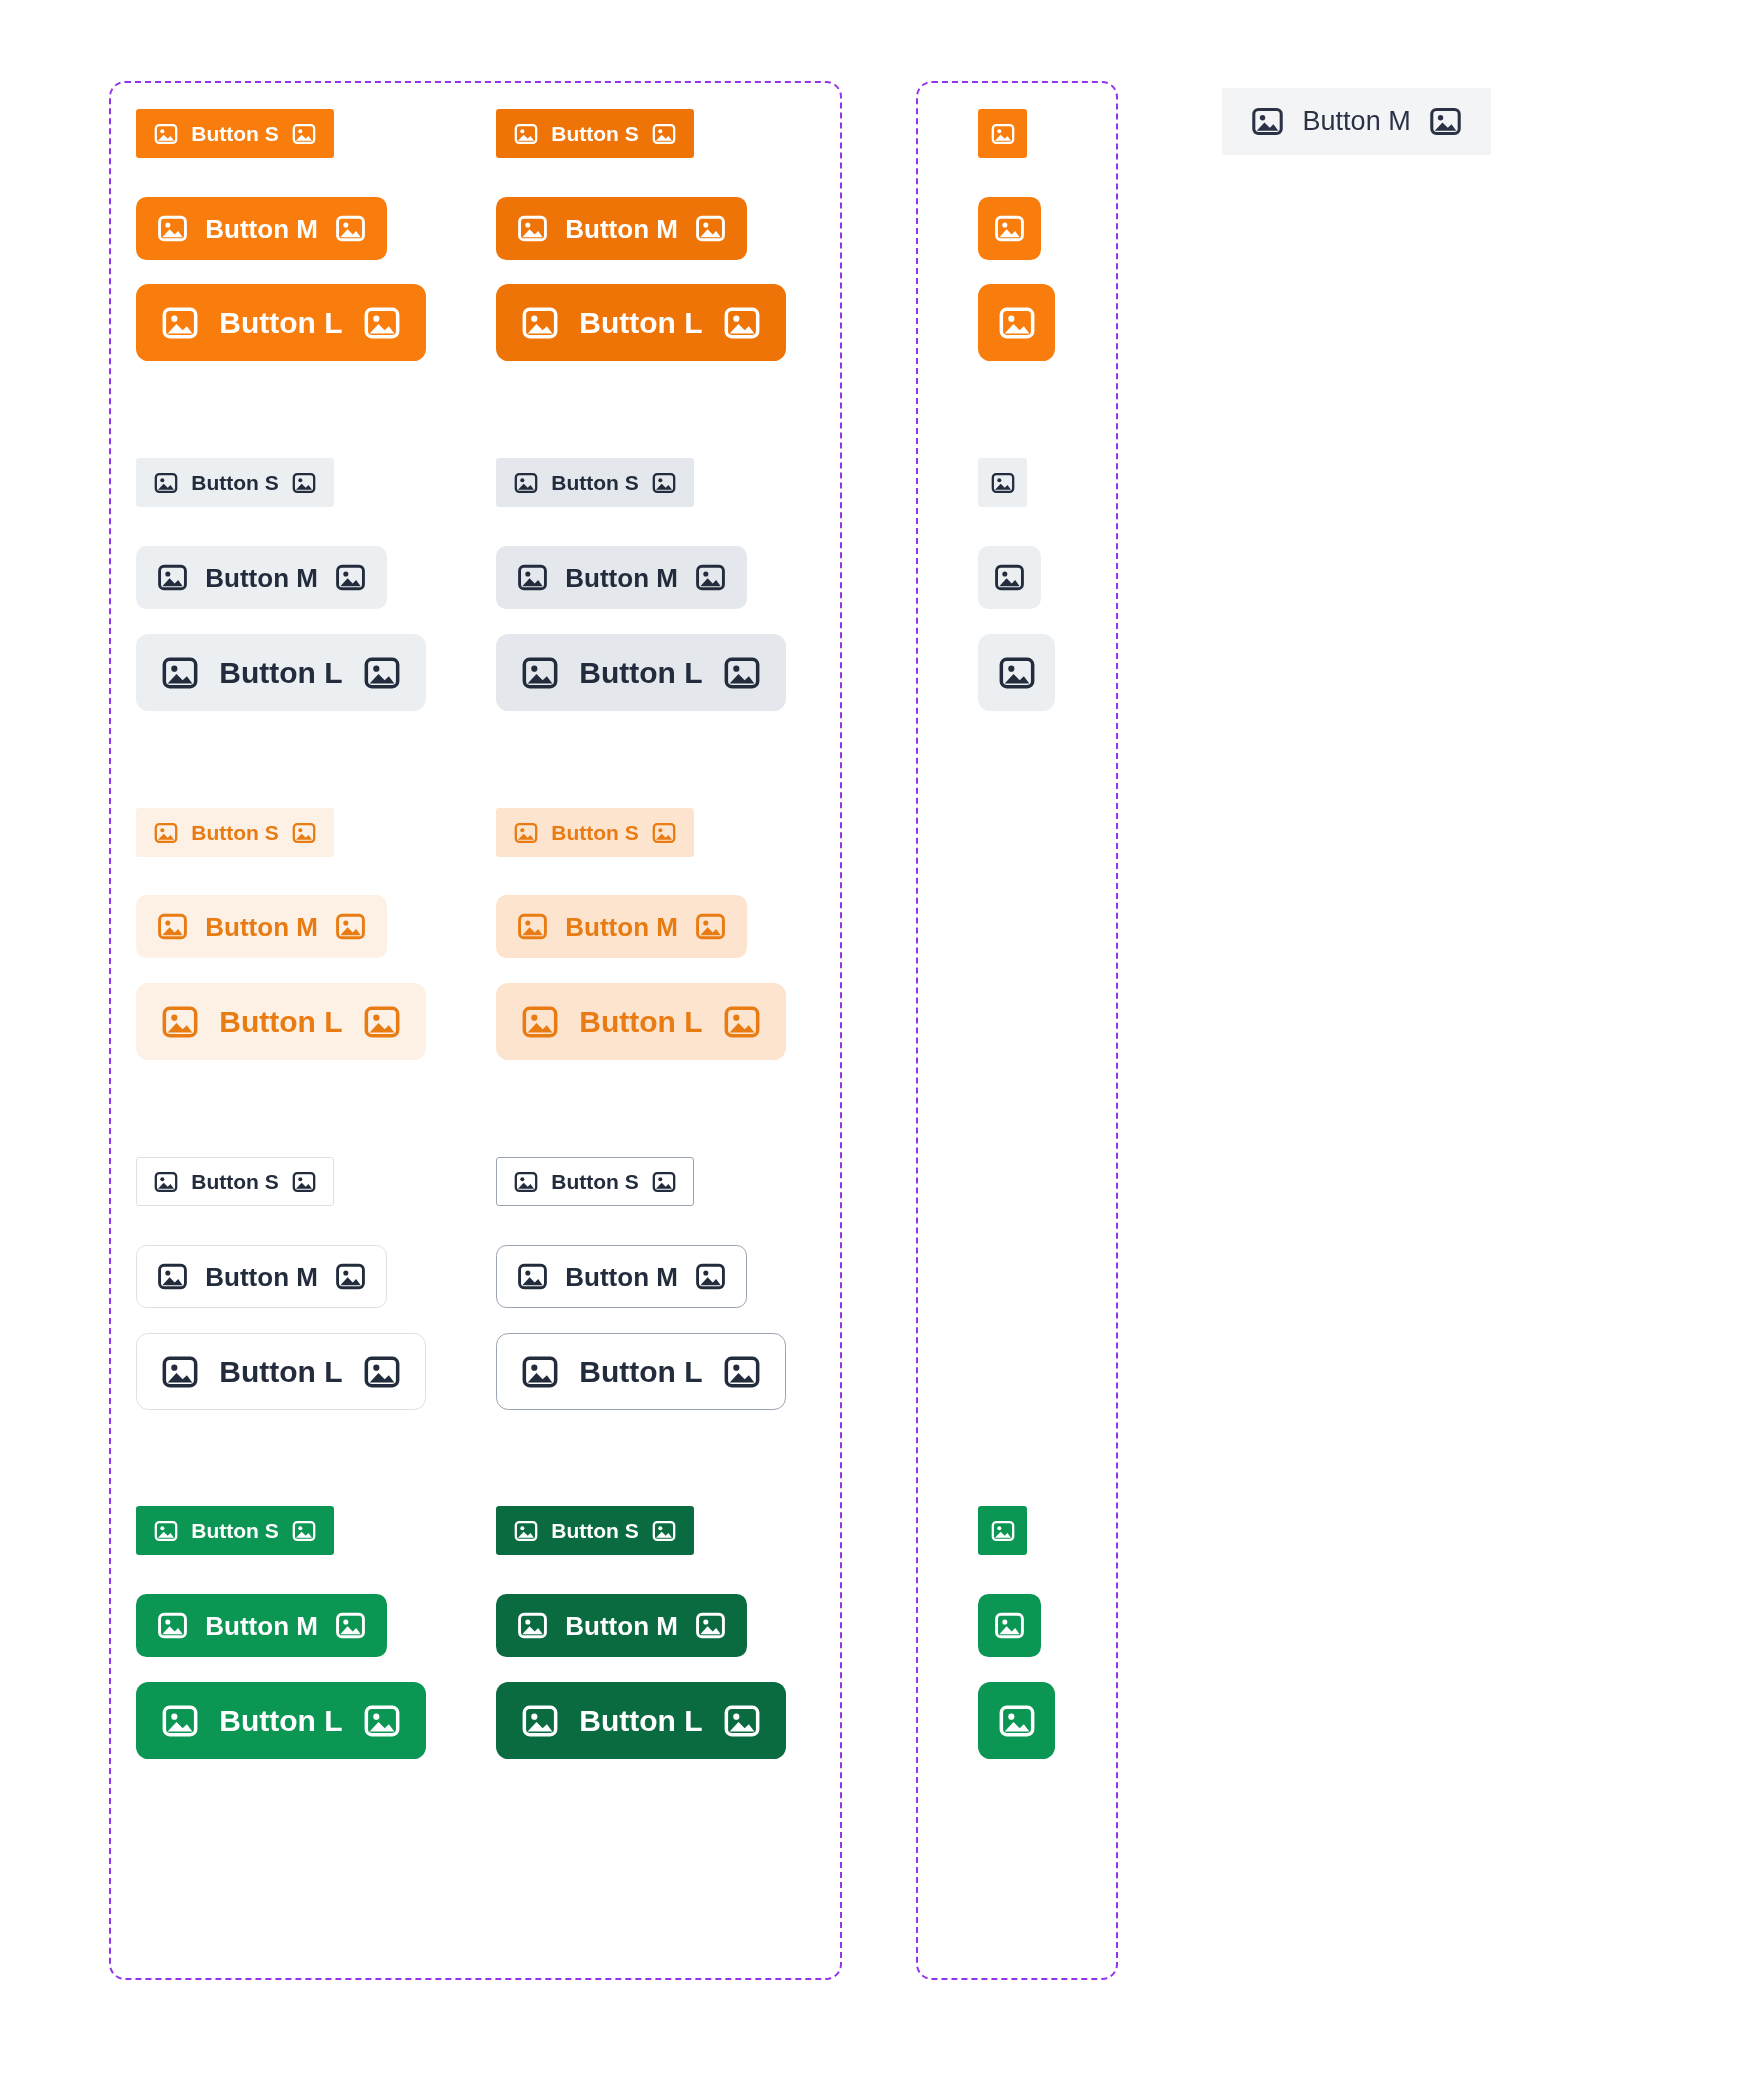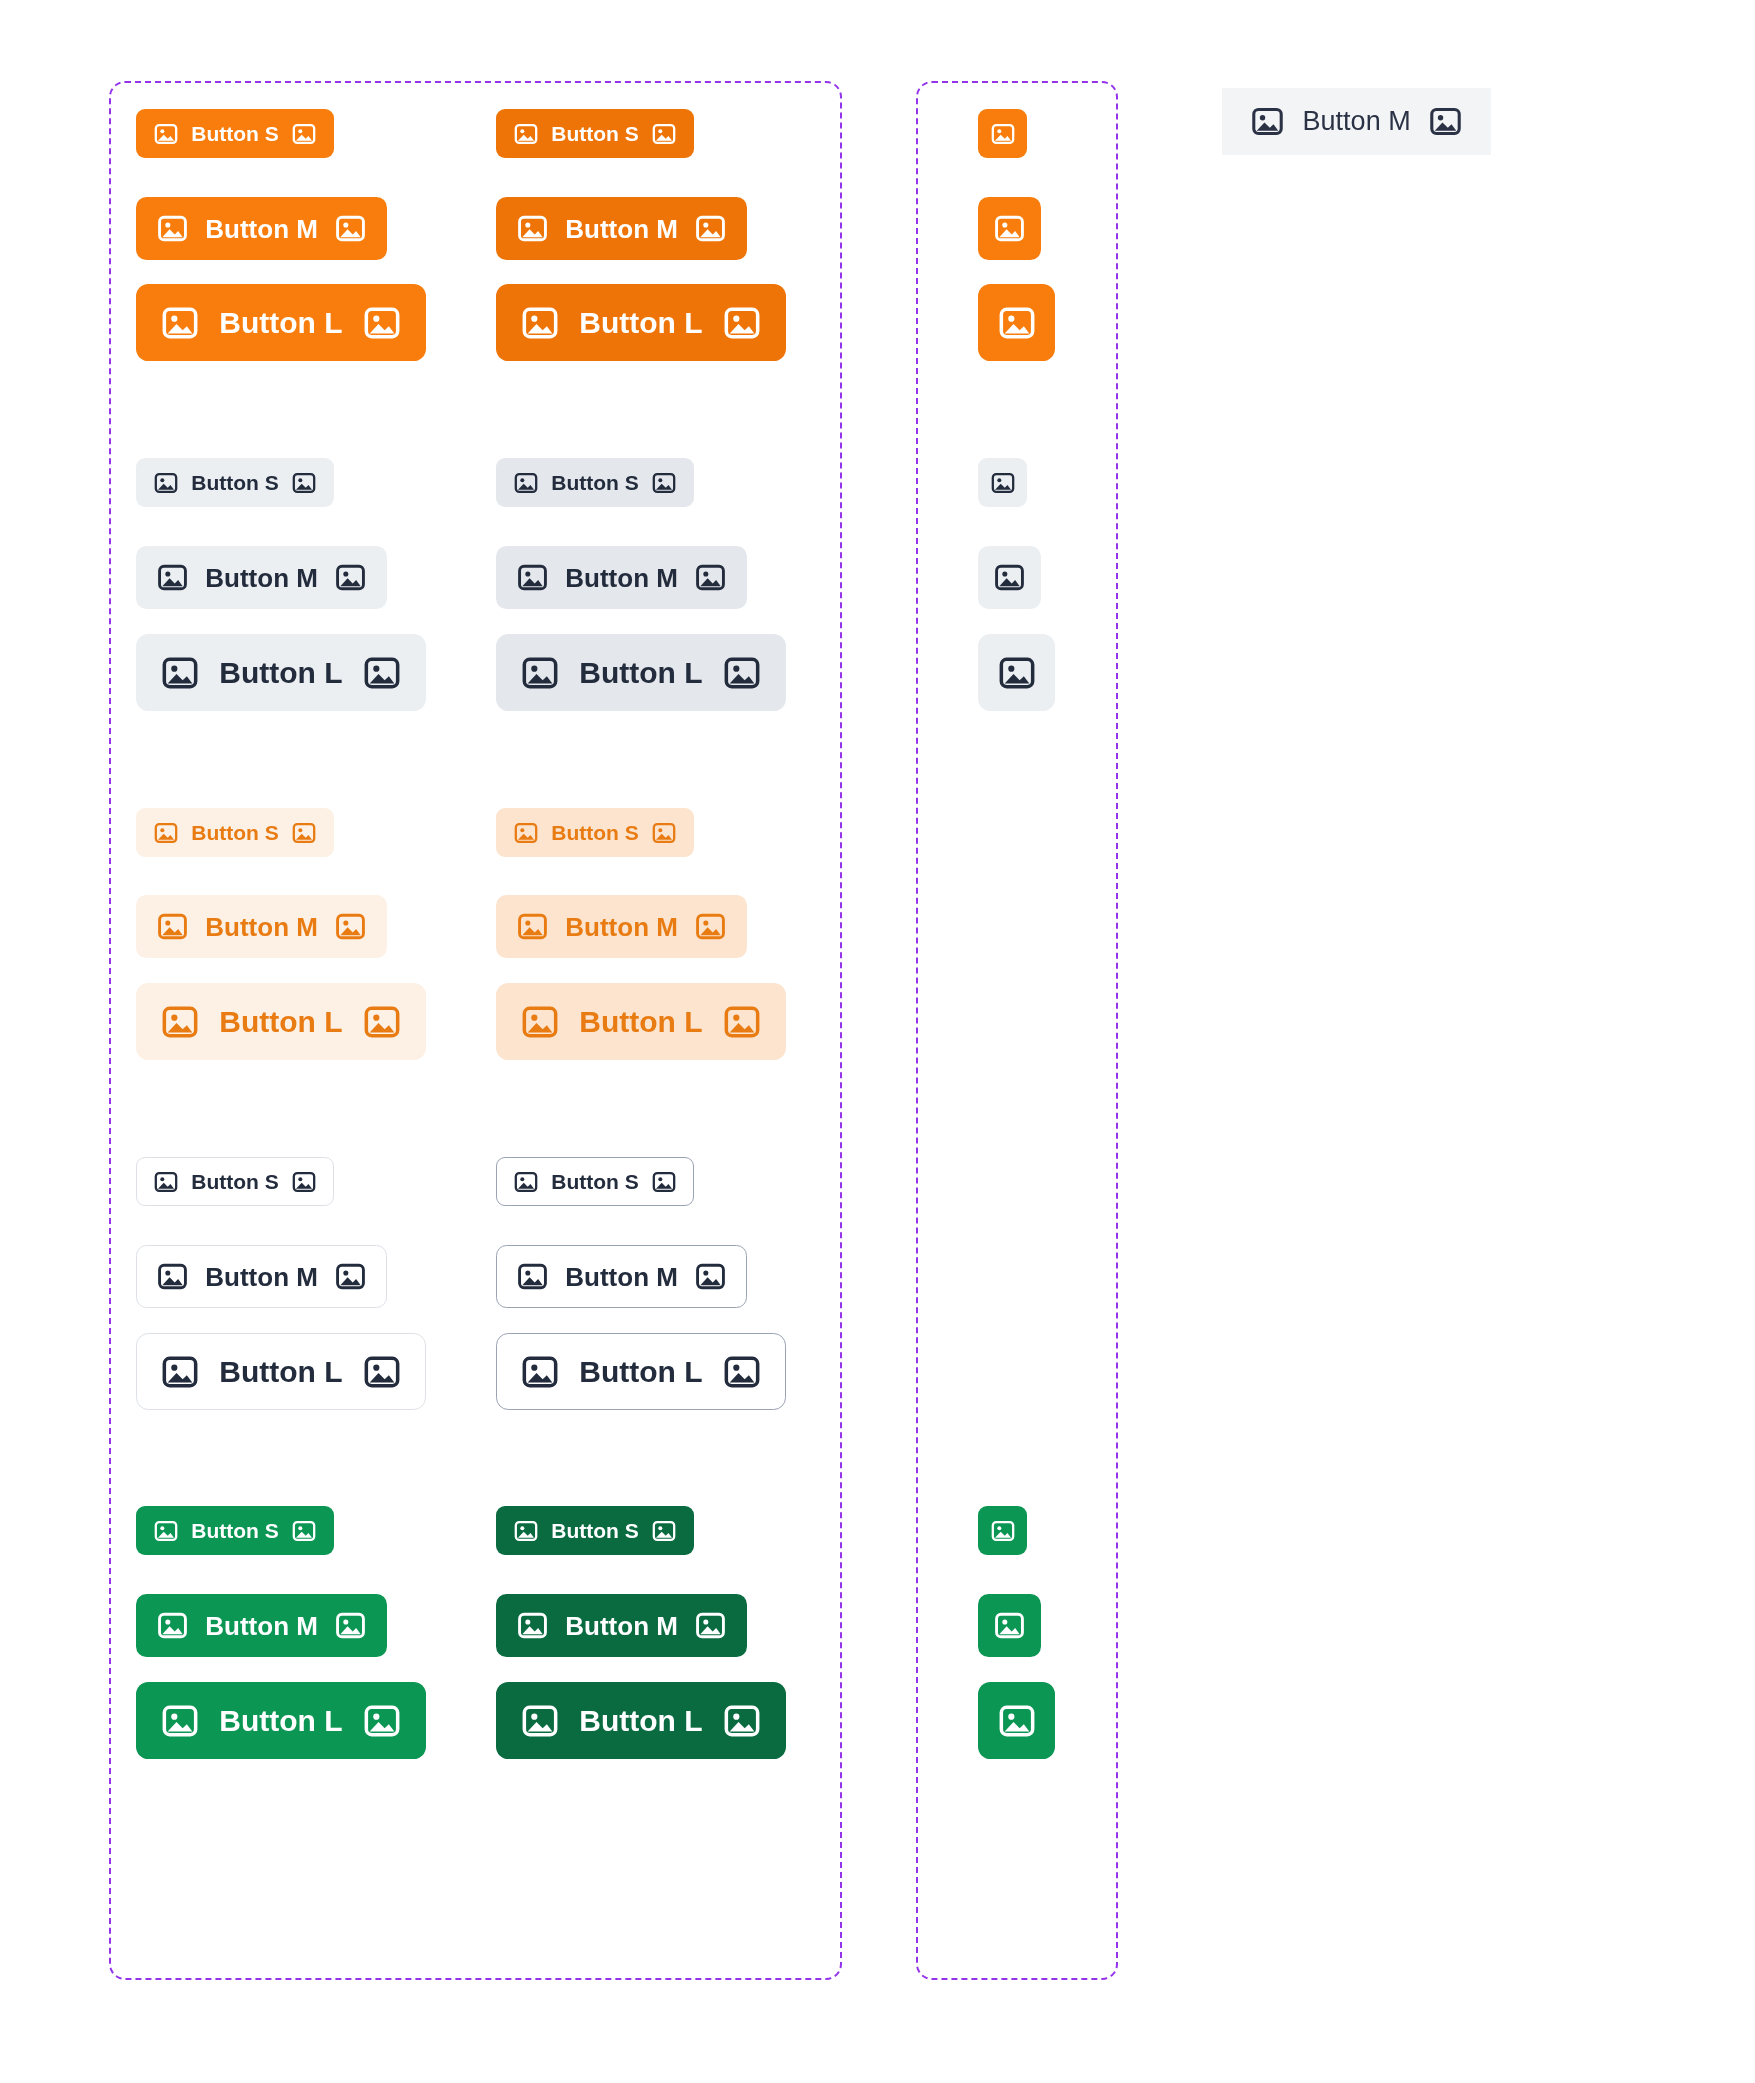--- a/index.html
+++ b/index.html
@@ -54,21 +54,21 @@
 
   .btn .ico {
     display: inline-flex;
     align-items: center;
     justify-content: center;
     flex: 0 0 auto;
   }
   .btn .ico svg { display: block; }
 
   
-  .sz-s { height: 49px;  border-radius: 9px; padding: 0 16px; font-size: 21px; gap: 12.3px; }
+  .sz-s { height: 49px;  border-radius: 3px; padding: 0 16px; font-size: 21px; gap: 12.3px; }
   .sz-m { height: 63px;  border-radius: 10.5px; padding: 0 19.3px; font-size: 26px; gap: 16px; }
   .sz-l { height: 77px;  border-radius: 12.3px; padding: 0 23px; font-size: 30px; gap: 19.3px; }
 
   .sz-s .ico svg { width: 26px;  height: 26px; }
   .sz-m .ico svg { width: 33px;  height: 33px; }
   .sz-l .ico svg { width: 40px;  height: 40px; }
 
   
   .iconly.sz-s { width: 49px;  height: 49px;  padding: 0; }
   .iconly.sz-m { width: 63px;  height: 63px;  padding: 0; }

